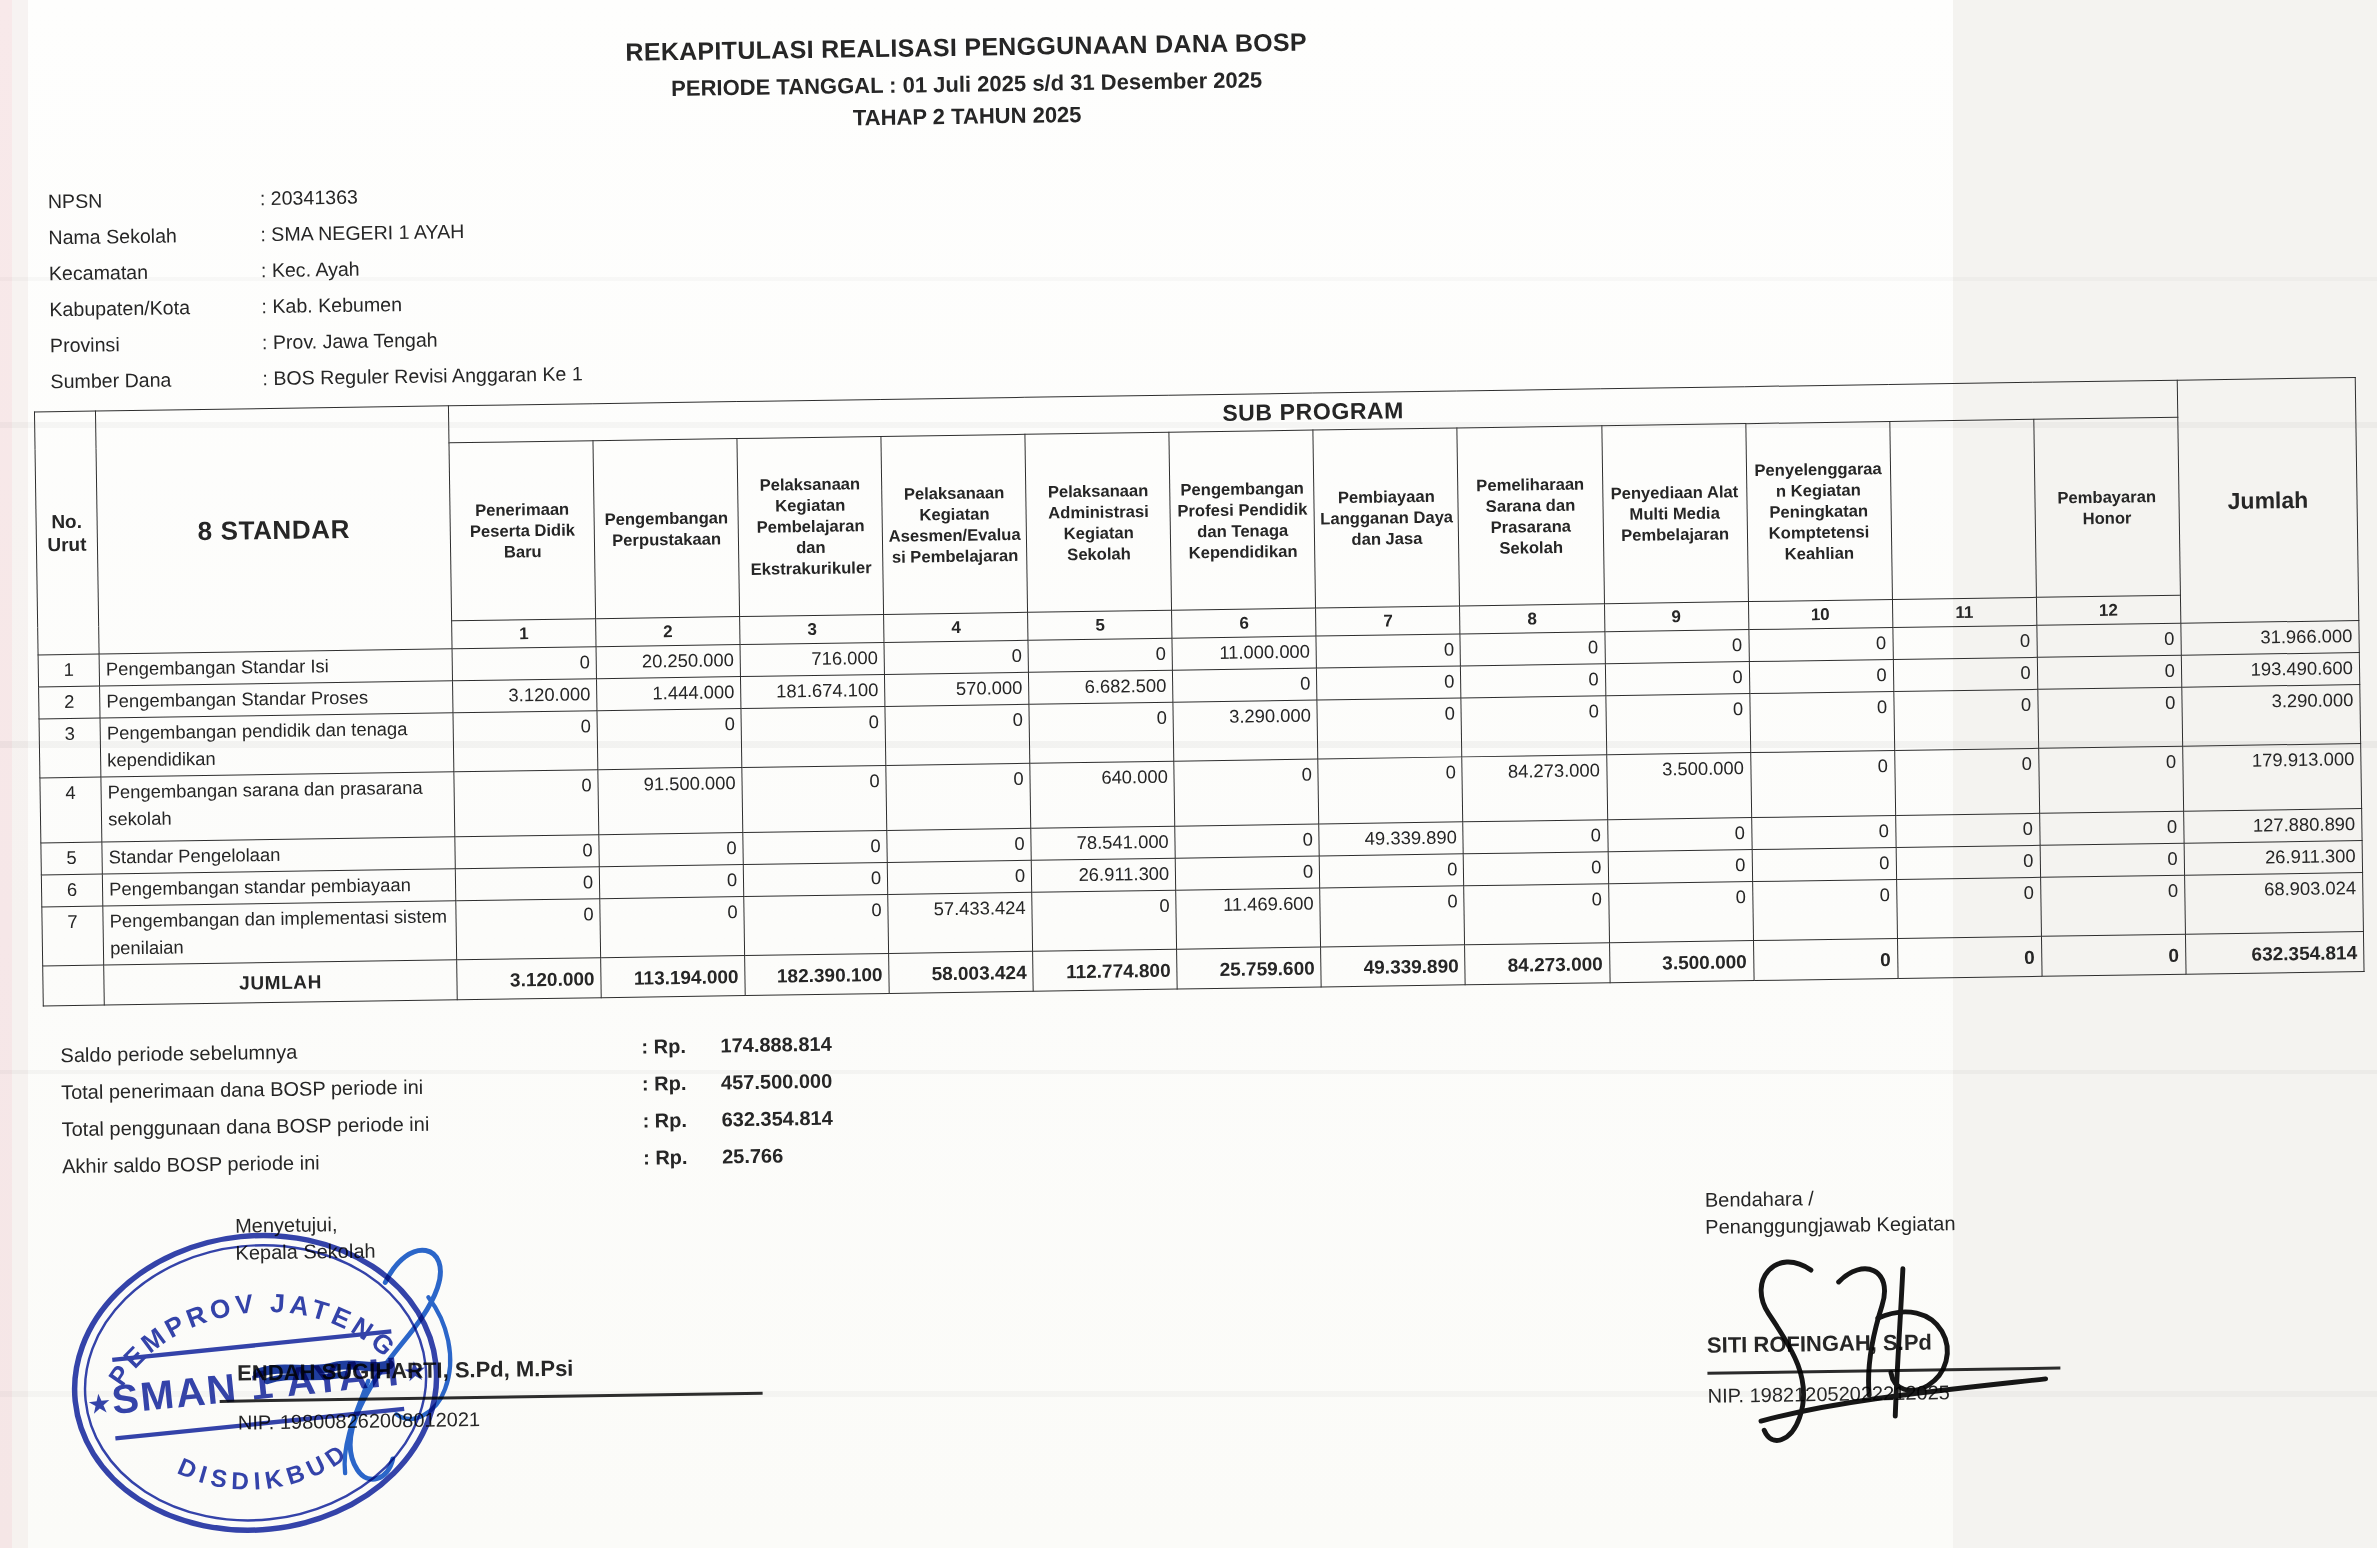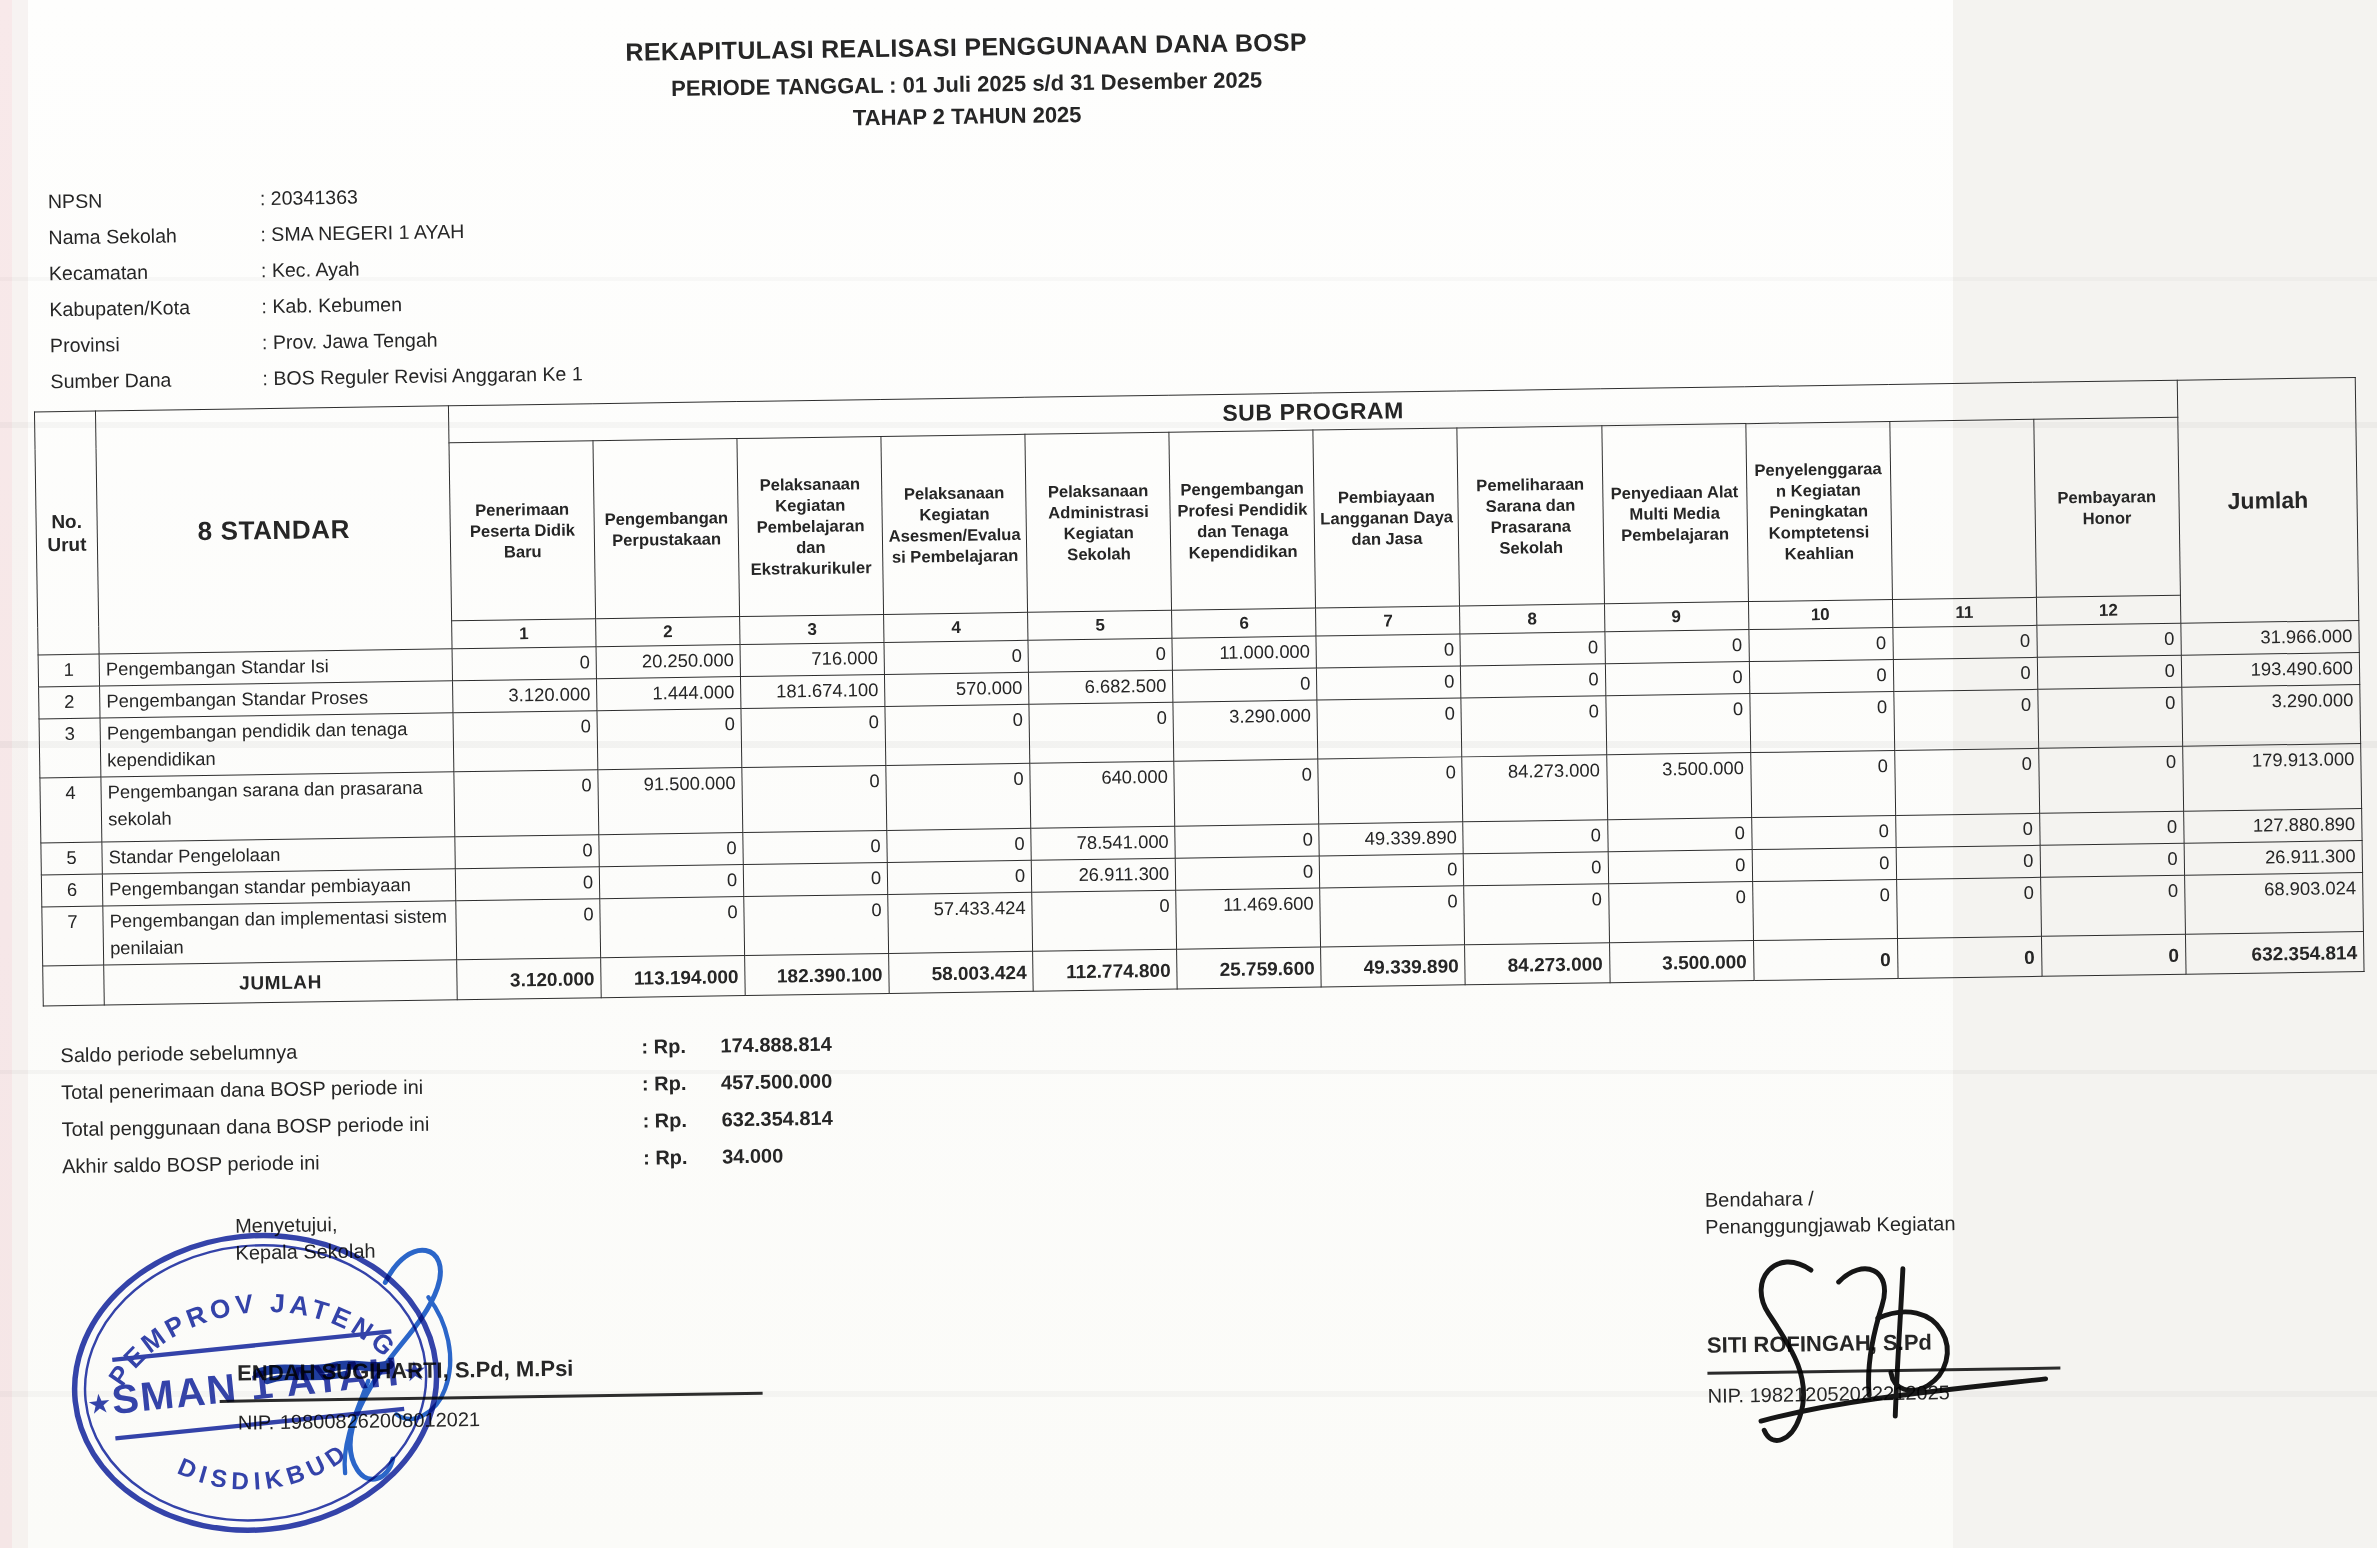--- a/index.html
+++ b/index.html
@@ -313,21 +313,21 @@
       <div class="sum-row">
         <span class="sum-label">Saldo periode sebelumnya</span><span class="sum-prefix">: Rp.</span><span class="sum-amount">174.888.814</span>
       </div>
       <div class="sum-row">
         <span class="sum-label">Total penerimaan dana BOSP periode ini</span><span class="sum-prefix">: Rp.</span><span class="sum-amount">457.500.000</span>
       </div>
       <div class="sum-row">
         <span class="sum-label">Total penggunaan dana BOSP periode ini</span><span class="sum-prefix">: Rp.</span><span class="sum-amount">632.354.814</span>
       </div>
       <div class="sum-row">
-        <span class="sum-label">Akhir saldo BOSP periode ini</span><span class="sum-prefix">: Rp.</span><span class="sum-amount">34.000</span>
+        <span class="sum-label">Akhir saldo BOSP periode ini</span><span class="sum-prefix">: Rp.</span><span class="sum-amount">25.766</span>
       </div>
     </div>
 
     <div class="sign-left">
       <div class="sign-title">Menyetujui,</div>
       <div class="sign-title">Kepala Sekolah</div>
       <div class="sign-name">ENDAH SUGIHARTI, S.Pd, M.Psi</div>
       <div class="sign-rule"></div>
       <div class="sign-nip">NIP. 198008262008012021</div>
     </div>

